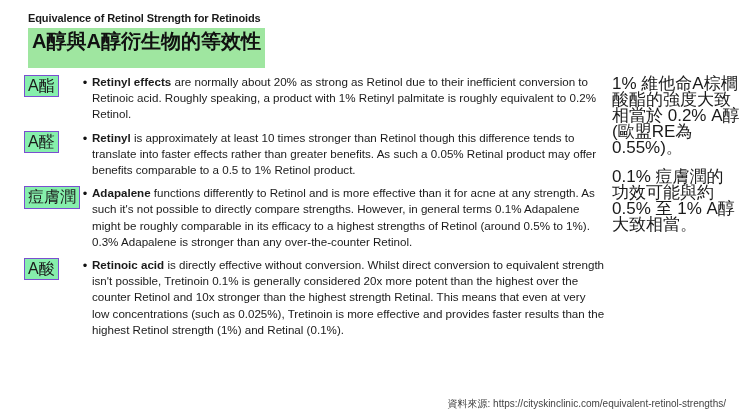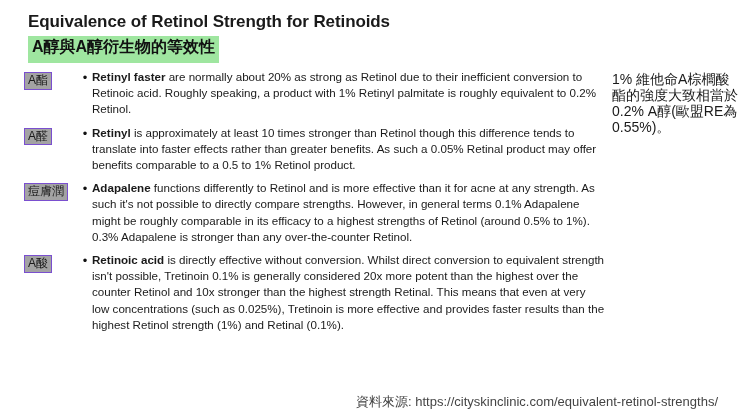--- a/index.html
+++ b/index.html
@@ -14,36 +14,36 @@
     overflow: hidden;
   }
   .slide {
     position: relative;
     width: 740px;
     height: 416px;
     box-sizing: border-box;
     padding: 10px 14px 0 14px;
   }
   .title-en {
-    font-size: 17px;
+    font-size: 11px;
     font-weight: bold;
     color: #1a1a1a;
     letter-spacing: -0.1px;
     margin: 2px 0 4px 14px;
   }
   .title-zh-wrap {
     margin: 0 0 6px 14px;
   }
   .title-zh {
     display: inline-block;
     background: #9fe6a0;
     color: #111111;
-    font-size: 16px;
+    font-size: 20px;
     font-weight: bold;
-    padding: 1px 4px 6px 4px;
+    padding: 1px 4px 14px 4px;
     line-height: 1.25;
   }
   .body {
     display: flex;
     flex-direction: row;
     align-items: flex-start;
   }
   .left-col {
     width: 592px;
     flex: 0 0 592px;
@@ -64,22 +64,22 @@
   }
   .tag-col {
     width: 54px;
     flex: 0 0 54px;
     padding-top: 1px;
   }
   .tag {
     display: inline-block;
     border: 1.2px solid #7a4fcf;
     color: #1a1a1a;
-    background: #a3a3a3;
-    font-size: 12px;
+    background: #86efac;
+    font-size: 16px;
     line-height: 1.15;
     padding: 1px 3px;
     white-space: nowrap;
   }
   .bullet-col {
     width: 14px;
     flex: 0 0 14px;
     font-size: 13px;
     line-height: 16px;
     color: #111;
@@ -90,33 +90,33 @@
     flex: 1 1 auto;
     font-size: 11.6px;
     line-height: 16.2px;
     color: #1a1a1a;
     text-align: left;
   }
   .text-col b {
     font-weight: bold;
   }
   .note {
-    font-size: 14px;
+    font-size: 17px;
     line-height: 16px;
     color: #1a1a1a;
     margin-bottom: 13px;
   }
   .note:first-child {
     margin-top: 2px;
   }
   .source {
     position: absolute;
-    right: 22px;
+    right: 14px;
     bottom: 5px;
-    font-size: 13px;
+    font-size: 10px;
     color: #444444;
   }
 </style>
 </head>
 <body>
 
 <div class="slide">
 
   <div class="title-en">Equivalence of Retinol Strength for Retinoids</div>
   <div class="title-zh-wrap">
@@ -125,21 +125,21 @@
 
   <div class="body">
 
     <div class="left-col">
 
       <div class="item">
         <div class="tag-col">
           <span class="tag">A酯</span>
         </div>
         <div class="bullet-col">•</div>
-        <div class="text-col"><b>Retinyl faster</b><span> are normally about 20% as strong as Retinol due to their inefficient conversion to Retinoic acid. Roughly speaking, a product with 1% Retinyl palmitate is roughly equivalent to 0.2% Retinol.</span></div>
+        <div class="text-col"><b>Retinyl effects</b><span> are normally about 20% as strong as Retinol due to their inefficient conversion to Retinoic acid. Roughly speaking, a product with 1% Retinyl palmitate is roughly equivalent to 0.2% Retinol.</span></div>
       </div>
 
       <div class="item">
         <div class="tag-col">
           <span class="tag">A醛</span>
         </div>
         <div class="bullet-col">•</div>
         <div class="text-col"><b>Retinyl</b><span> is approximately at least 10 times stronger than Retinol though this difference tends to translate into faster effects rather than greater benefits. As such a 0.05% Retinal product may offer benefits comparable to a 0.5 to 1% Retinol product.</span></div>
       </div>
 
@@ -156,19 +156,20 @@
           <span class="tag">A酸</span>
         </div>
         <div class="bullet-col">•</div>
         <div class="text-col"><b>Retinoic acid</b><span> is directly effective without conversion. Whilst direct conversion to equivalent strength isn't possible, Tretinoin 0.1% is generally considered 20x more potent than the highest over the counter Retinol and 10x stronger than the highest strength Retinal. This means that even at very low concentrations (such as 0.025%), Tretinoin is more effective and provides faster results than the highest Retinol strength (1%) and Retinal (0.1%).</span></div>
       </div>
 
     </div>
 
     <div class="right-col">
       <div class="note">1% 維他命A棕櫚酸酯的強度大致相當於 0.2% A醇(歐盟RE為 0.55%)。</div>
+      <div class="note">0.1% 痘膚潤的功效可能與約 0.5% 至 1% A醇大致相當。</div>
     </div>
 
   </div>
 
   <div class="source">資料來源: https://cityskinclinic.com/equivalent-retinol-strengths/</div>
 
 </div>
 
 </body></html>

